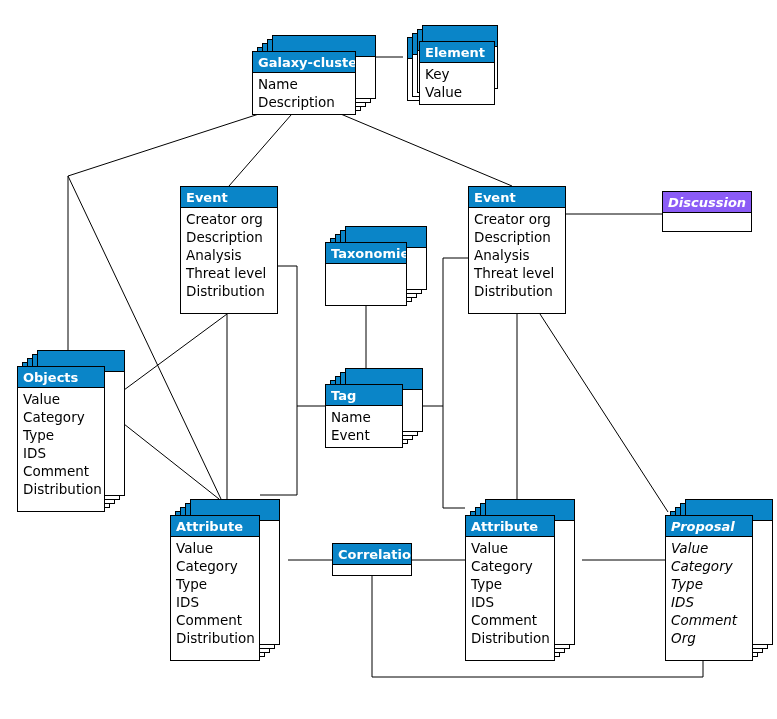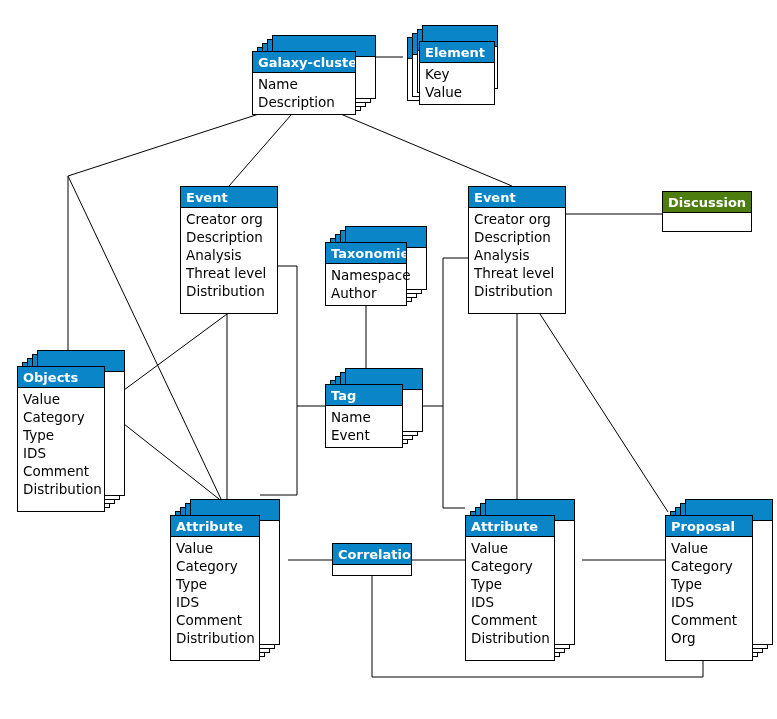--- a/index.html
+++ b/index.html
@@ -165,43 +165,39 @@
             <div class="field">Creator org</div>
             <div class="field">Description</div>
             <div class="field">Analysis</div>
             <div class="field">Threat level</div>
             <div class="field">Distribution</div>
           </div>
         </div>
       </div>
       <div class="node" style="left: 662px; top: 191px; width: 90px; height: 41px;">
         <div class="card" style="top: 0px; width: 90px; height: 41px;">
-          <div class="card-title" style="background: #4d7c0f;">Discussion</div>
+          <div class="card-title" style="background: #8b5cf6; font-style: italic;">Discussion</div>
           <div class="card-body empty"></div>
         </div>
       </div>
       <div class="node" style="left: 325px; top: 226px; width: 104px; height: 80px;">
         <div class="stack-sheet" style="left: 20px; top: 0px; width: 82px; height: 64px; z-index: 4;">
           <div class="sheet-head" style="background: rgb(10, 133, 200);"></div>
         </div>
         <div class="stack-sheet" style="left: 15px; top: 4px; width: 82px; height: 64px; z-index: 3;">
           <div class="sheet-head" style="background: rgb(10, 133, 200);"></div>
         </div>
         <div class="stack-sheet" style="left: 10px; top: 8px; width: 82px; height: 64px; z-index: 2;">
           <div class="sheet-head" style="background: rgb(10, 133, 200);"></div>
         </div>
         <div class="stack-sheet" style="left: 5px; top: 12px; width: 82px; height: 64px; z-index: 1;">
           <div class="sheet-head" style="background: rgb(10, 133, 200);"></div>
         </div>
         <div class="card" style="top: 16px; width: 82px; height: 64px;">
           <div class="card-title" style="background: rgb(10, 133, 200);">Taxonomies</div>
-          <div class="card-body">
-            <div class="field">Namespace</div>
-            <div class="field">Author</div>
-          </div>
         </div>
       </div>
       <div class="node" style="left: 17px; top: 350px; width: 110px; height: 162px;">
         <div class="stack-sheet" style="left: 20px; top: 0px; width: 88px; height: 146px; z-index: 4;">
           <div class="sheet-head" style="background: rgb(10, 133, 200);"></div>
         </div>
         <div class="stack-sheet" style="left: 15px; top: 4px; width: 88px; height: 146px; z-index: 3;">
           <div class="sheet-head" style="background: rgb(10, 133, 200);"></div>
         </div>
         <div class="stack-sheet" style="left: 10px; top: 8px; width: 88px; height: 146px; z-index: 2;">
@@ -286,21 +282,21 @@
           <div class="card-body">
             <div class="field">Value</div>
             <div class="field">Category</div>
             <div class="field">Type</div>
             <div class="field">IDS</div>
             <div class="field">Comment</div>
             <div class="field">Distribution</div>
           </div>
         </div>
       </div>
-      <div class="node" style="left: 665px; top: 499px; width: 110px; height: 162px;">
+      <div class="node" style="left: 665px; top: 499px; width: 110px; height: 162px; font-style: italic;">
         <div class="stack-sheet" style="left: 20px; top: 0px; width: 88px; height: 146px; z-index: 4;">
           <div class="sheet-head" style="background: rgb(10, 133, 200);"></div>
         </div>
         <div class="stack-sheet" style="left: 15px; top: 4px; width: 88px; height: 146px; z-index: 3;">
           <div class="sheet-head" style="background: rgb(10, 133, 200);"></div>
         </div>
         <div class="stack-sheet" style="left: 10px; top: 8px; width: 88px; height: 146px; z-index: 2;">
           <div class="sheet-head" style="background: rgb(10, 133, 200);"></div>
         </div>
         <div class="stack-sheet" style="left: 5px; top: 12px; width: 88px; height: 146px; z-index: 1;">

